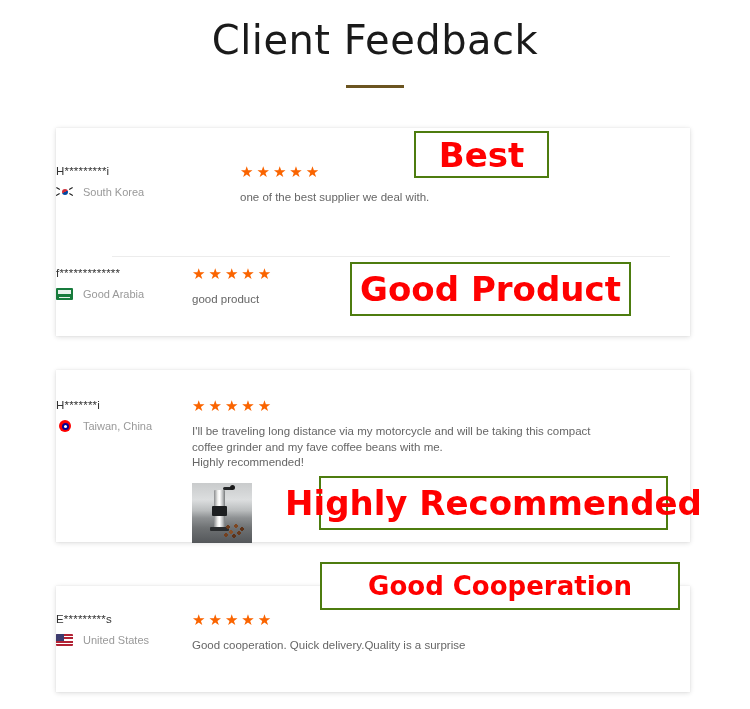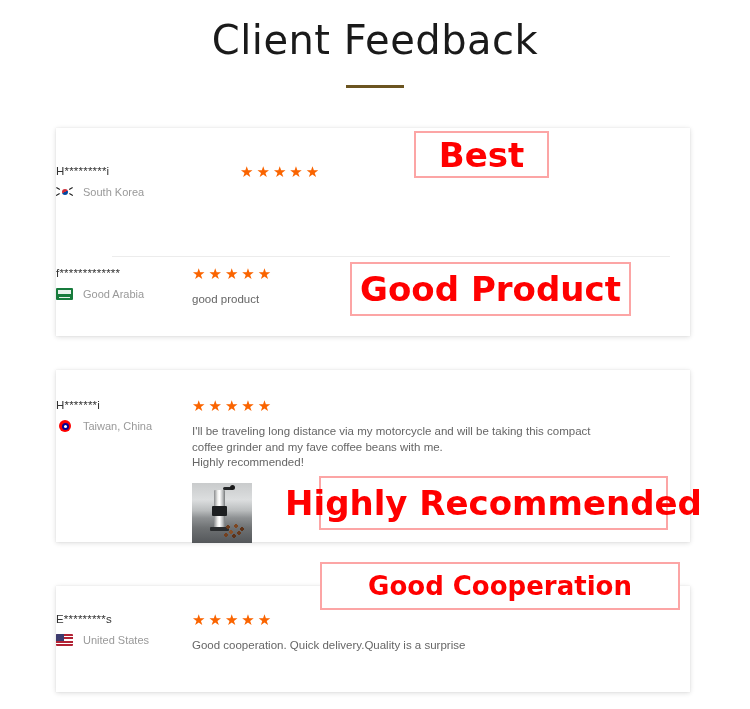--- a/index.html
+++ b/index.html
@@ -233,21 +233,21 @@
       radial-gradient(ellipse 4px 2.6px at 19px 5px, #5e3218 0 60%, transparent 61%),
       radial-gradient(ellipse 4px 2.6px at 8px 8px,  #8a5027 0 60%, transparent 61%),
       radial-gradient(ellipse 4px 2.6px at 16px 9px, #6a3a1c 0 60%, transparent 61%),
       radial-gradient(ellipse 4px 2.6px at 3px 11px, #74401f 0 60%, transparent 61%),
       radial-gradient(ellipse 4px 2.6px at 11px 12px,#5e3218 0 60%, transparent 61%);
   }
 
   
   .annotation {
     position: absolute;
-    border: 2px solid #fca5a5;
+    border: 2px solid #4d7c0f;
     background: rgba(255,255,255,0.0);
     color: #ff0000;
     font-family: "DejaVu Sans", sans-serif;
     font-weight: bold;
     display: flex;
     align-items: center;
     justify-content: center;
     box-sizing: border-box;
     white-space: nowrap;
     background-color: #ffffff;
@@ -280,20 +280,21 @@
           <span class="kr-bar b1"></span>
             <span class="kr-bar b2"></span>
           <span class="kr-bar b3"></span>
             <span class="kr-bar b4"></span>
         </span>
         <span class="country-label">South Korea</span>
       </div>
     </div>
     <div class="review-content">
       <div class="stars">★★★★★</div>
+      <div class="review-text">one of the best supplier we deal with.</div>
     </div>
   </div>
 
   <div class="review-row" style="top:154px;">
     <div class="reviewer">
       <div class="reviewer-name">f*************</div>
       <div class="reviewer-country">
         <span class="flag flag-sa">
           <span class="sa-text"></span>
             <span class="sa-sword"></span>

